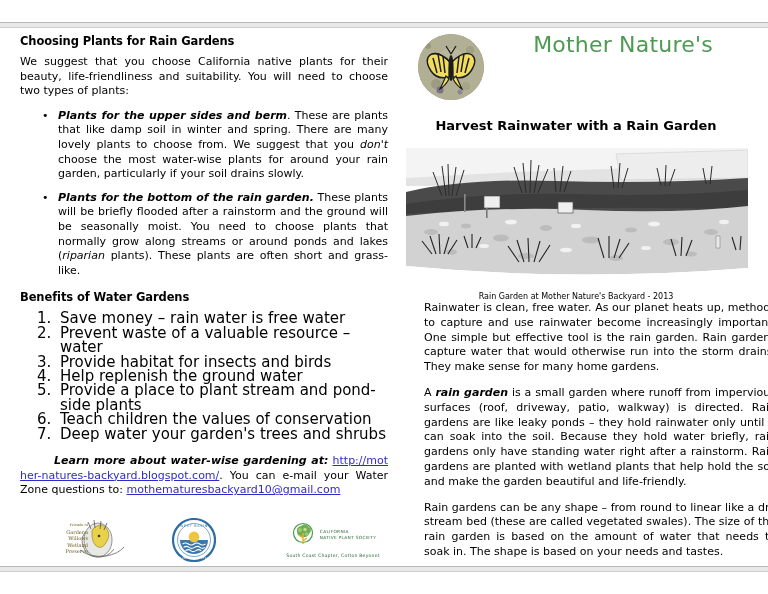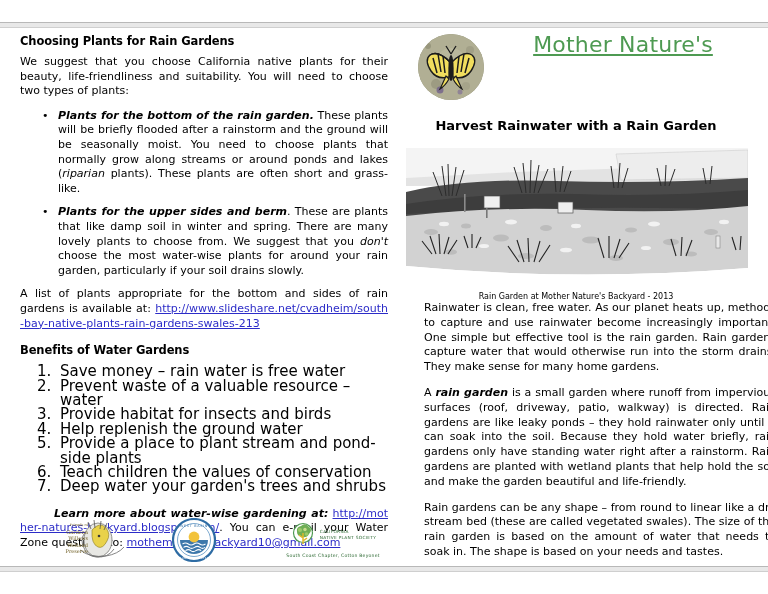--- a/index.html
+++ b/index.html
@@ -174,21 +174,20 @@
     width: 258px;
     text-align: center;
   }
   .brand-l1 {
     font-family: "DejaVu Sans", sans-serif;
     font-size: 22px;
     color: #4e9a52;
     line-height: 26px;
     font-weight: normal;
     letter-spacing: 0.2px;
-    text-decoration: underline;
   }
   .brand-l2 {
     font-family: "DejaVu Sans", sans-serif;
     font-size: 18px;
     color: #4e9a52;
     line-height: 22px;
     letter-spacing: 0.1px;
   }
   h1.doc-title {
     position: absolute;
@@ -236,28 +235,27 @@
   <div class="rule-bottom"></div>
 
   <div class="col-left">
 
     <h2 class="section-head">Choosing Plants for Rain Gardens</h2>
 
     <p class="body">We suggest that you choose California native plants for their beauty, life-friendliness and suitability.   You will need to choose two types of plants:</p>
 
     <ul class="bullets">
       <li>
+        <span class="bi">Plants for the upper sides and berm</span><span>.   These are plants that like damp soil in winter and spring. There are many lovely plants to choose from.   We suggest that you </span><span class="it">don't</span><span> choose the most water-wise plants for around your rain garden, particularly if your soil drains slowly.</span>
+      </li>
+      <li>
         <span class="bi">Plants for the bottom of the rain garden.</span><span>  These plants will be briefly flooded after a rainstorm and the ground will be seasonally moist.   You need to choose plants that normally grow along streams or around ponds and lakes (</span><span class="it">riparian</span><span> plants).   These plants are often short and grass-like.</span>
       </li>
-      <li>
-        <span class="bi">Plants for the upper sides and berm</span><span>.   These are plants that like damp soil in winter and spring. There are many lovely plants to choose from.   We suggest that you </span><span class="it">don't</span><span> choose the most water-wise plants for around your rain garden, particularly if your soil drains slowly.</span>
-      </li>
     </ul>
 
-    <p class="body"><span>A list of plants appropriate for the bottom and sides of rain gardens is available at: </span><span class="link">http://www.slideshare.net/cvadheim/south-bay-native-plants-rain-gardens-swales-213</span></p>
 
     <h2 class="section-head" style="margin-top:12px;">Benefits of Water Gardens</h2>
 
     <ol class="numlist">
       <li>Save money – rain water is free water</li>
       <li>Prevent waste of a valuable resource – water</li>
       <li>Provide habitat for insects and birds</li>
       <li>Help replenish the ground water</li>
       <li>Provide a place to plant stream and pond-side plants</li>
       <li>Teach children the values of conservation</li>

